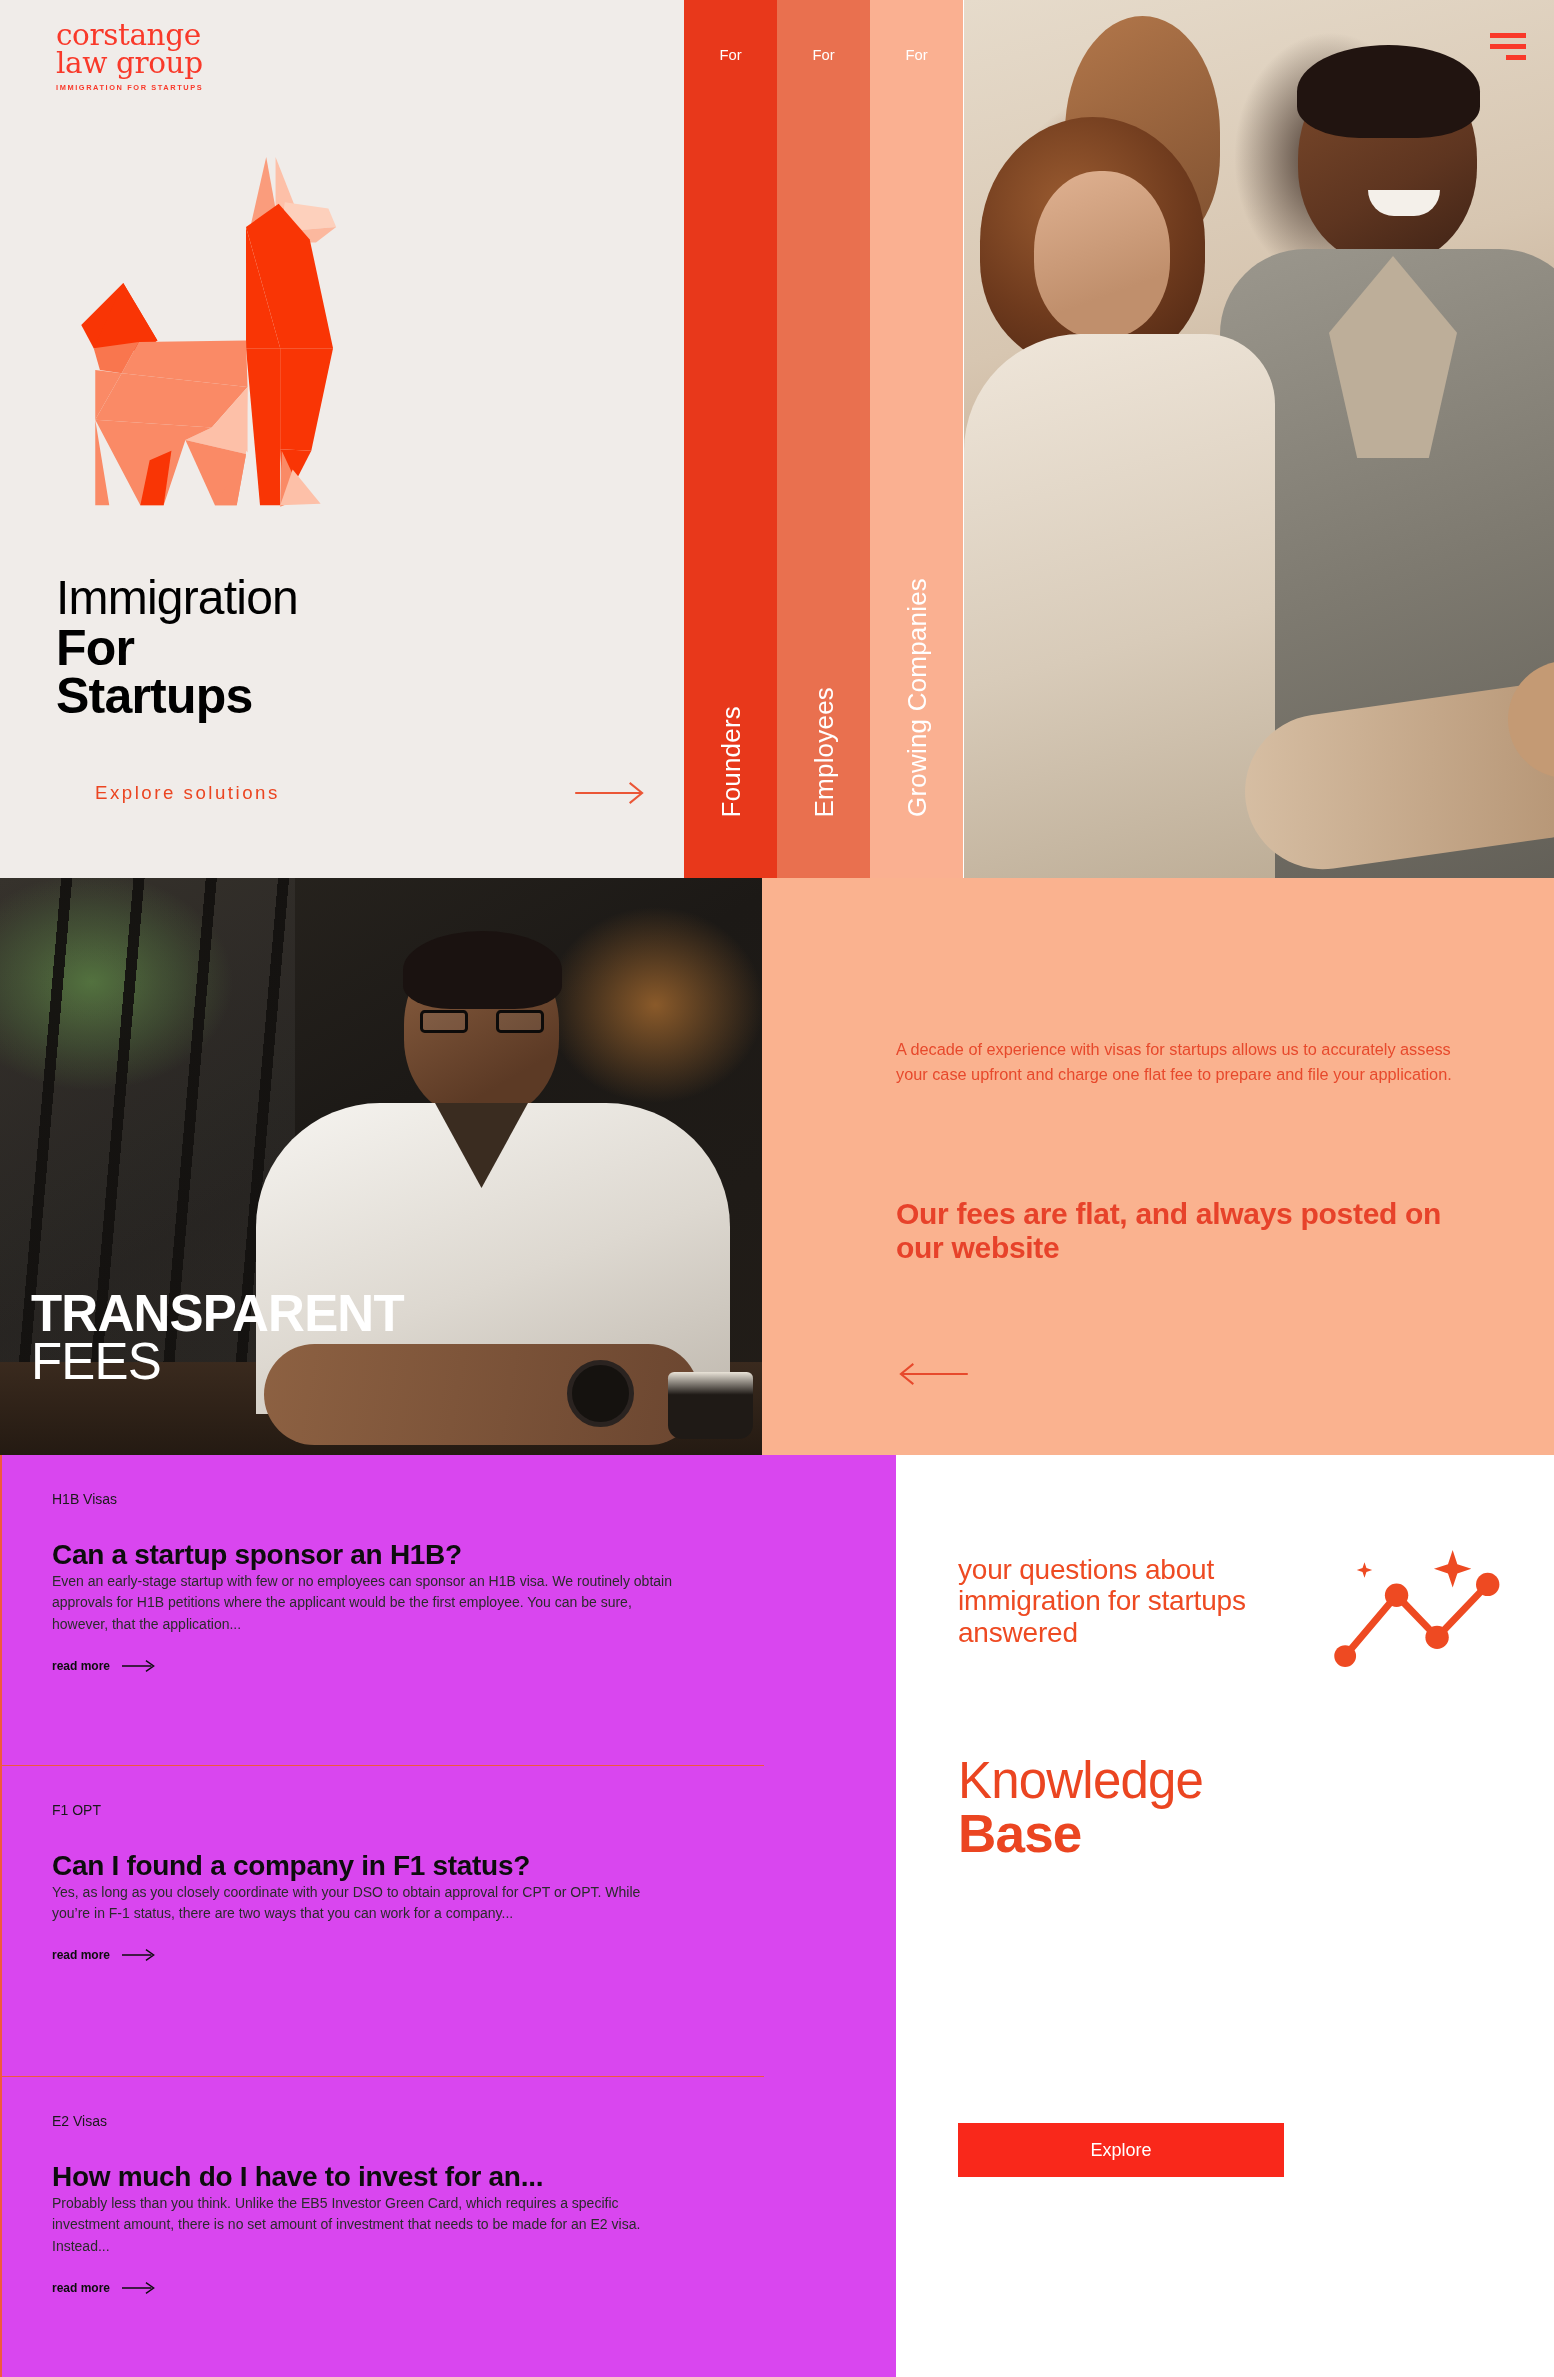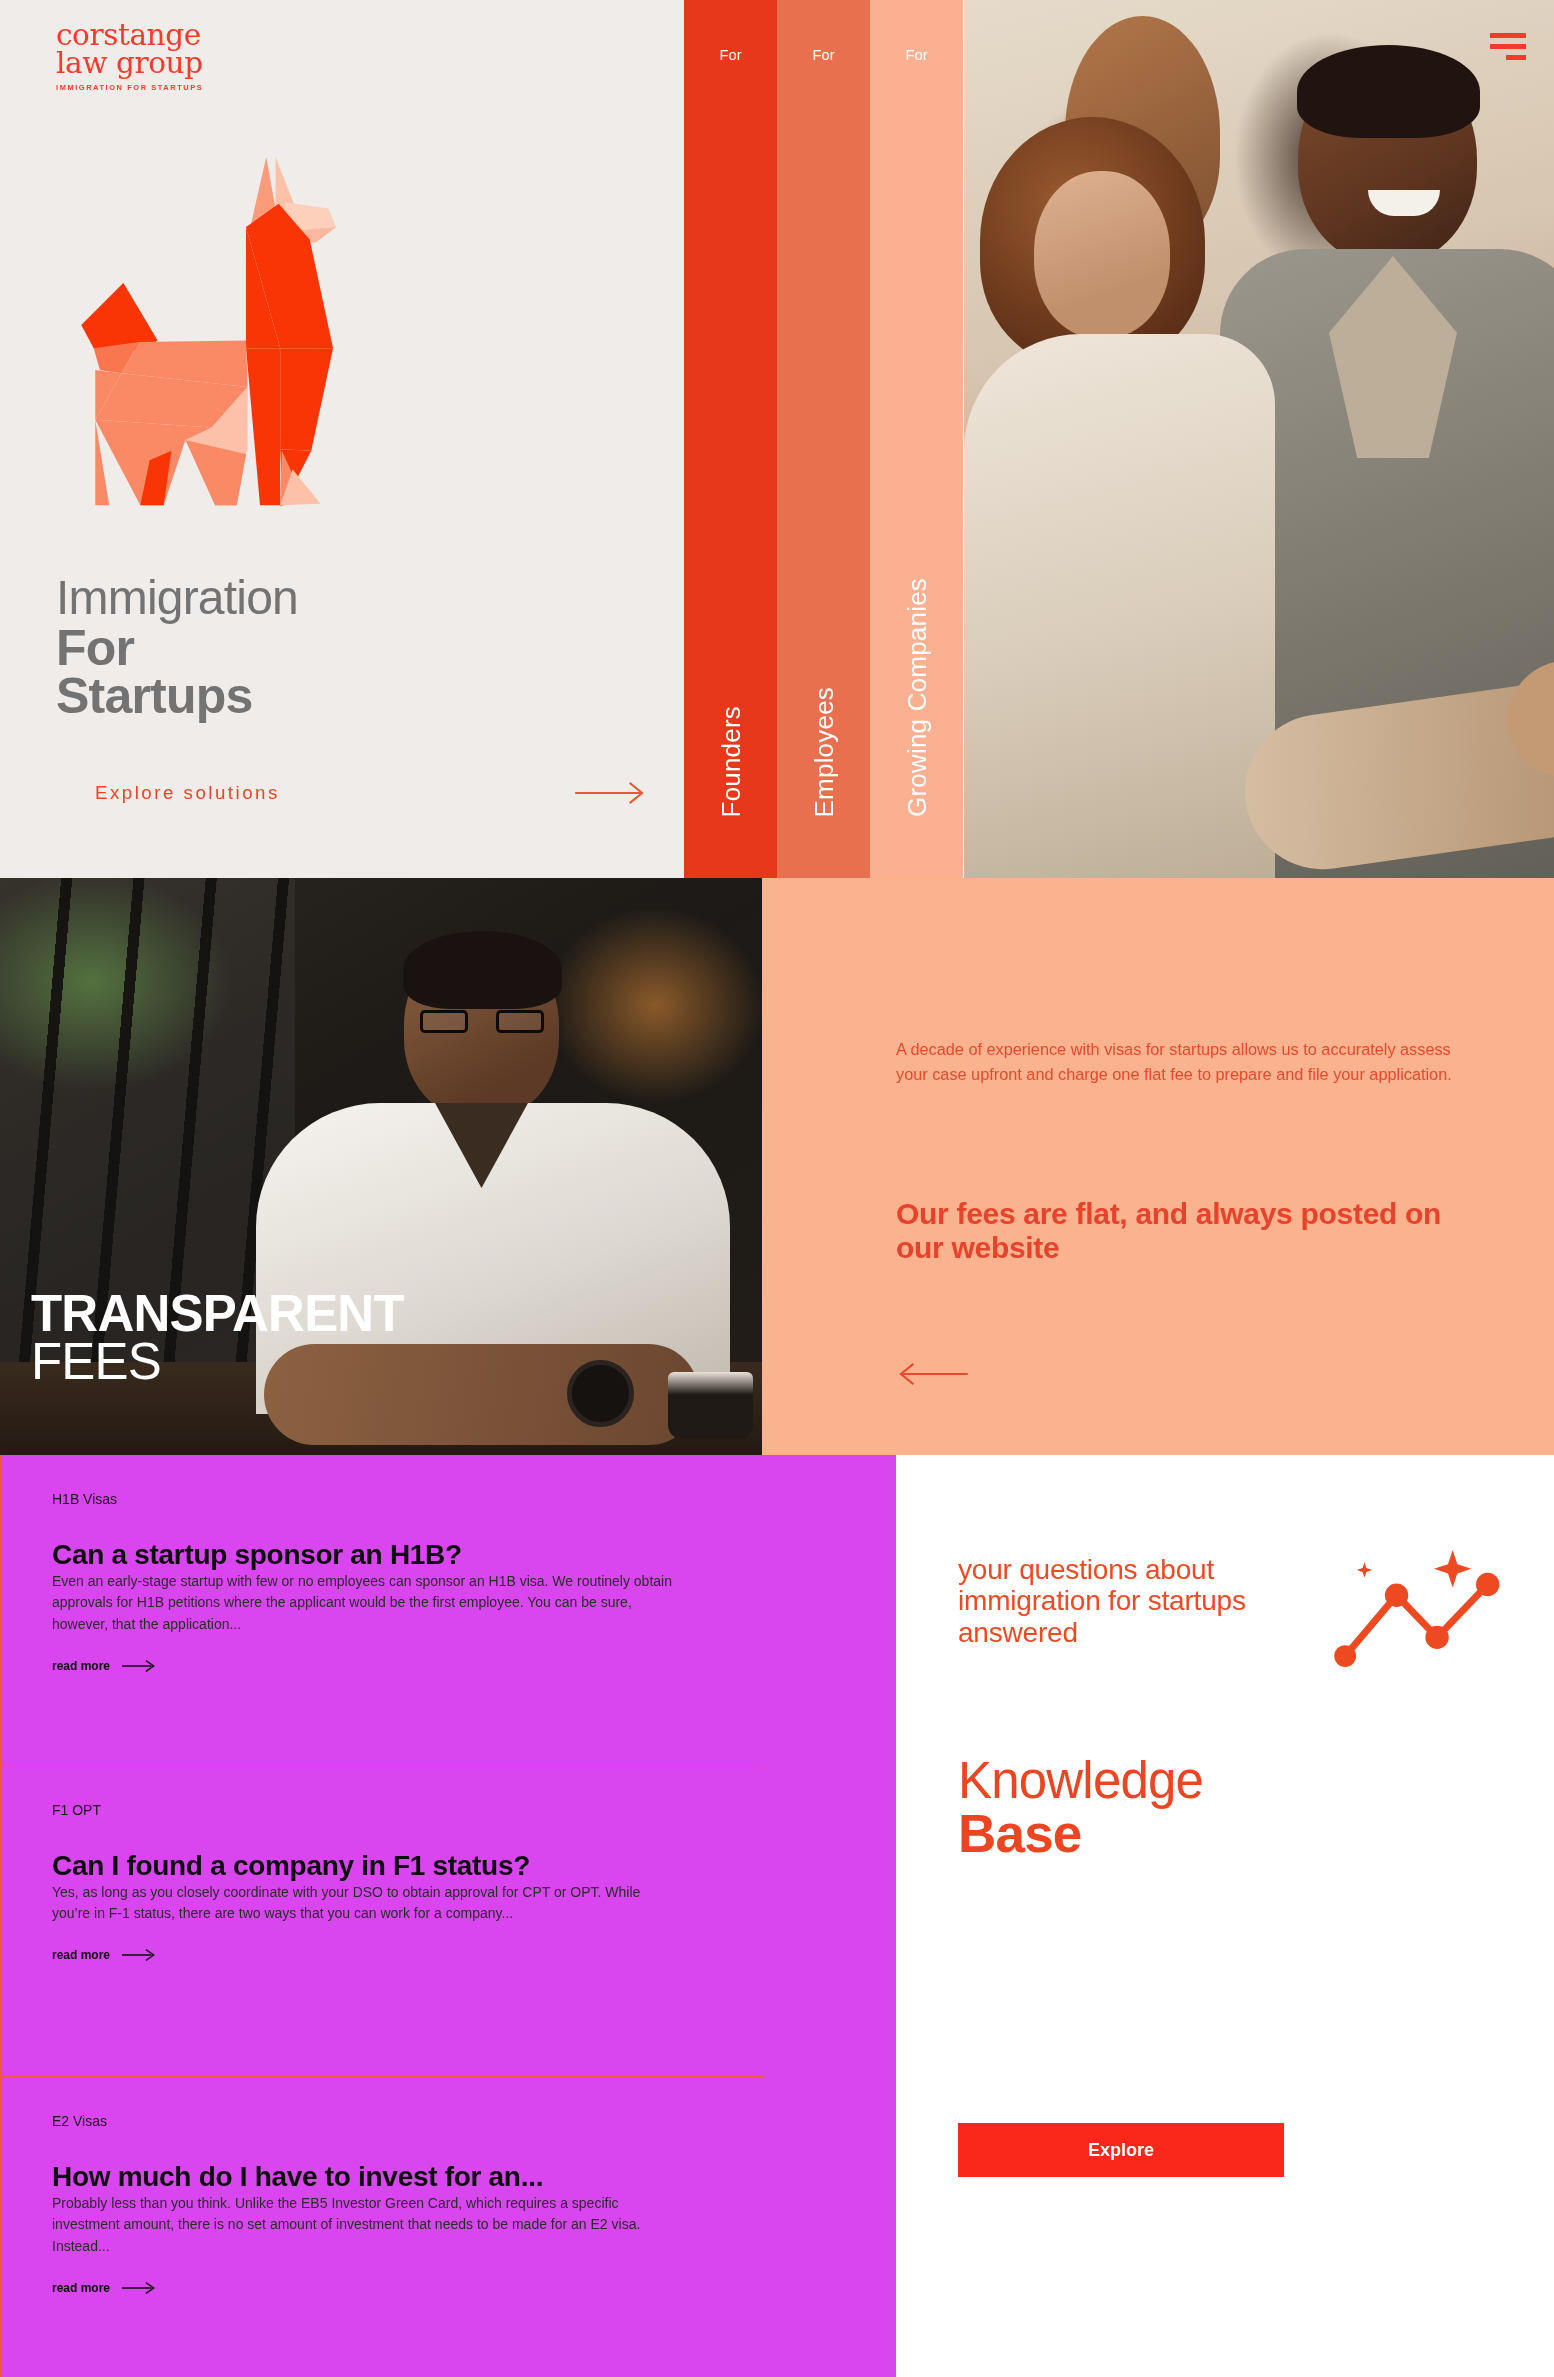--- a/index.html
+++ b/index.html
@@ -30,21 +30,21 @@
     margin-top:5.4px;
     color:#F9392A;
     font-size:7.4px;
     letter-spacing:1.6px;
     font-weight:700;
   }
   .llama { position:absolute; left:47px; top:140px; width:311px; height:373px; }
 
   .hero-title {
     position:absolute; left:56px; top:575px; width:591px;
-    color:#737373;
+    color:#000000;
     line-height:0.95;
     letter-spacing:-0.8px;
   }
   .hero-title .l1 { font-size:48px; font-weight:300; display:block; }
   .hero-title .l2 { font-size:50px; font-weight:800; display:block; margin-top:4.7px; }
   .hero-title .l3 { font-size:50px; font-weight:800; display:block; }
 
   .hero-cta {
     position:absolute; left:56px; top:779px; width:591px;
     display:flex; align-items:center; justify-content:space-between;
@@ -299,21 +299,21 @@
   .kb-title {
     position:absolute; left:62px; top:302px; width:497px;
     color:#EB4521; line-height:0.95; letter-spacing:-0.8px;
   }
   .kb-title .k1 { display:block; font-size:51px; font-weight:300; }
   .kb-title .k2 { display:block; font-size:53px; font-weight:800; margin-top:3.1px; }
   .kb-btn {
     position:absolute; left:62px; top:2176px; width:326px; height:54px;
     background:#F9281B; color:#ffffff; border:0;
     font-family:"Liberation Sans", sans-serif;
-    font-size:18px; font-weight:700; cursor:pointer;
+    font-size:18px; font-weight:400; cursor:pointer;
   }
 </style>
 </head>
 <body>
 
 <div class="page">
 
   <section class="hero">
 
     <div class="hero-left">

